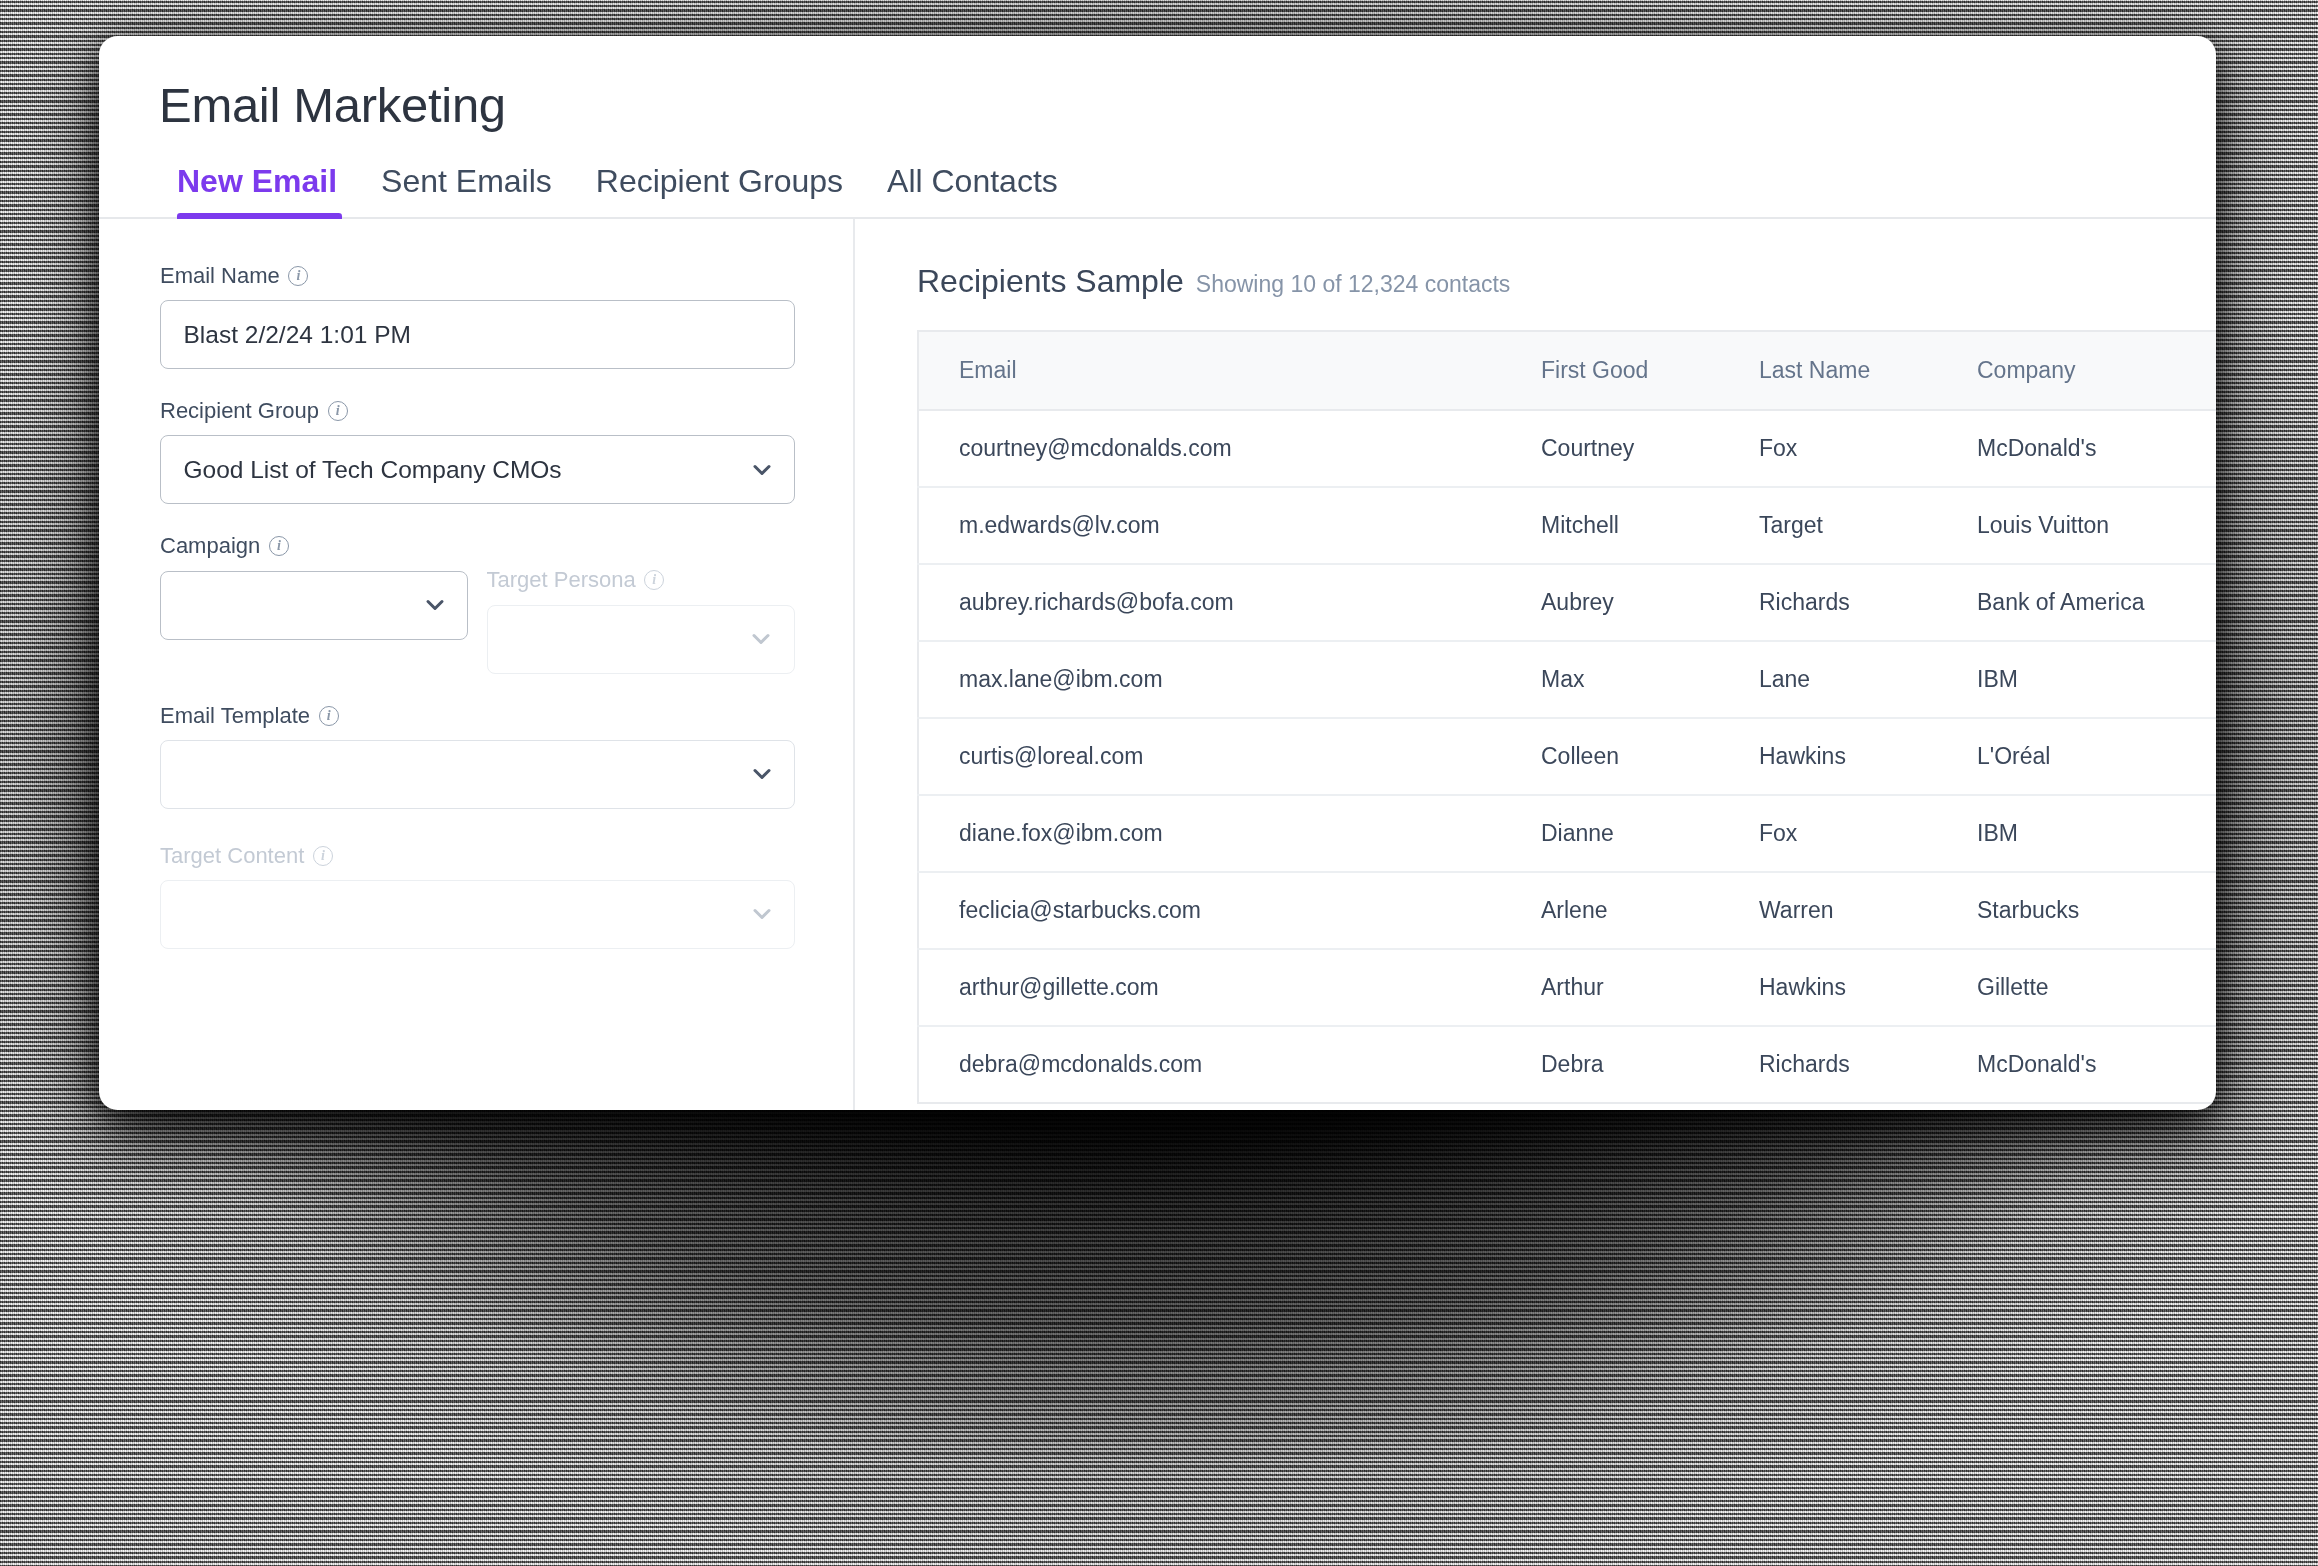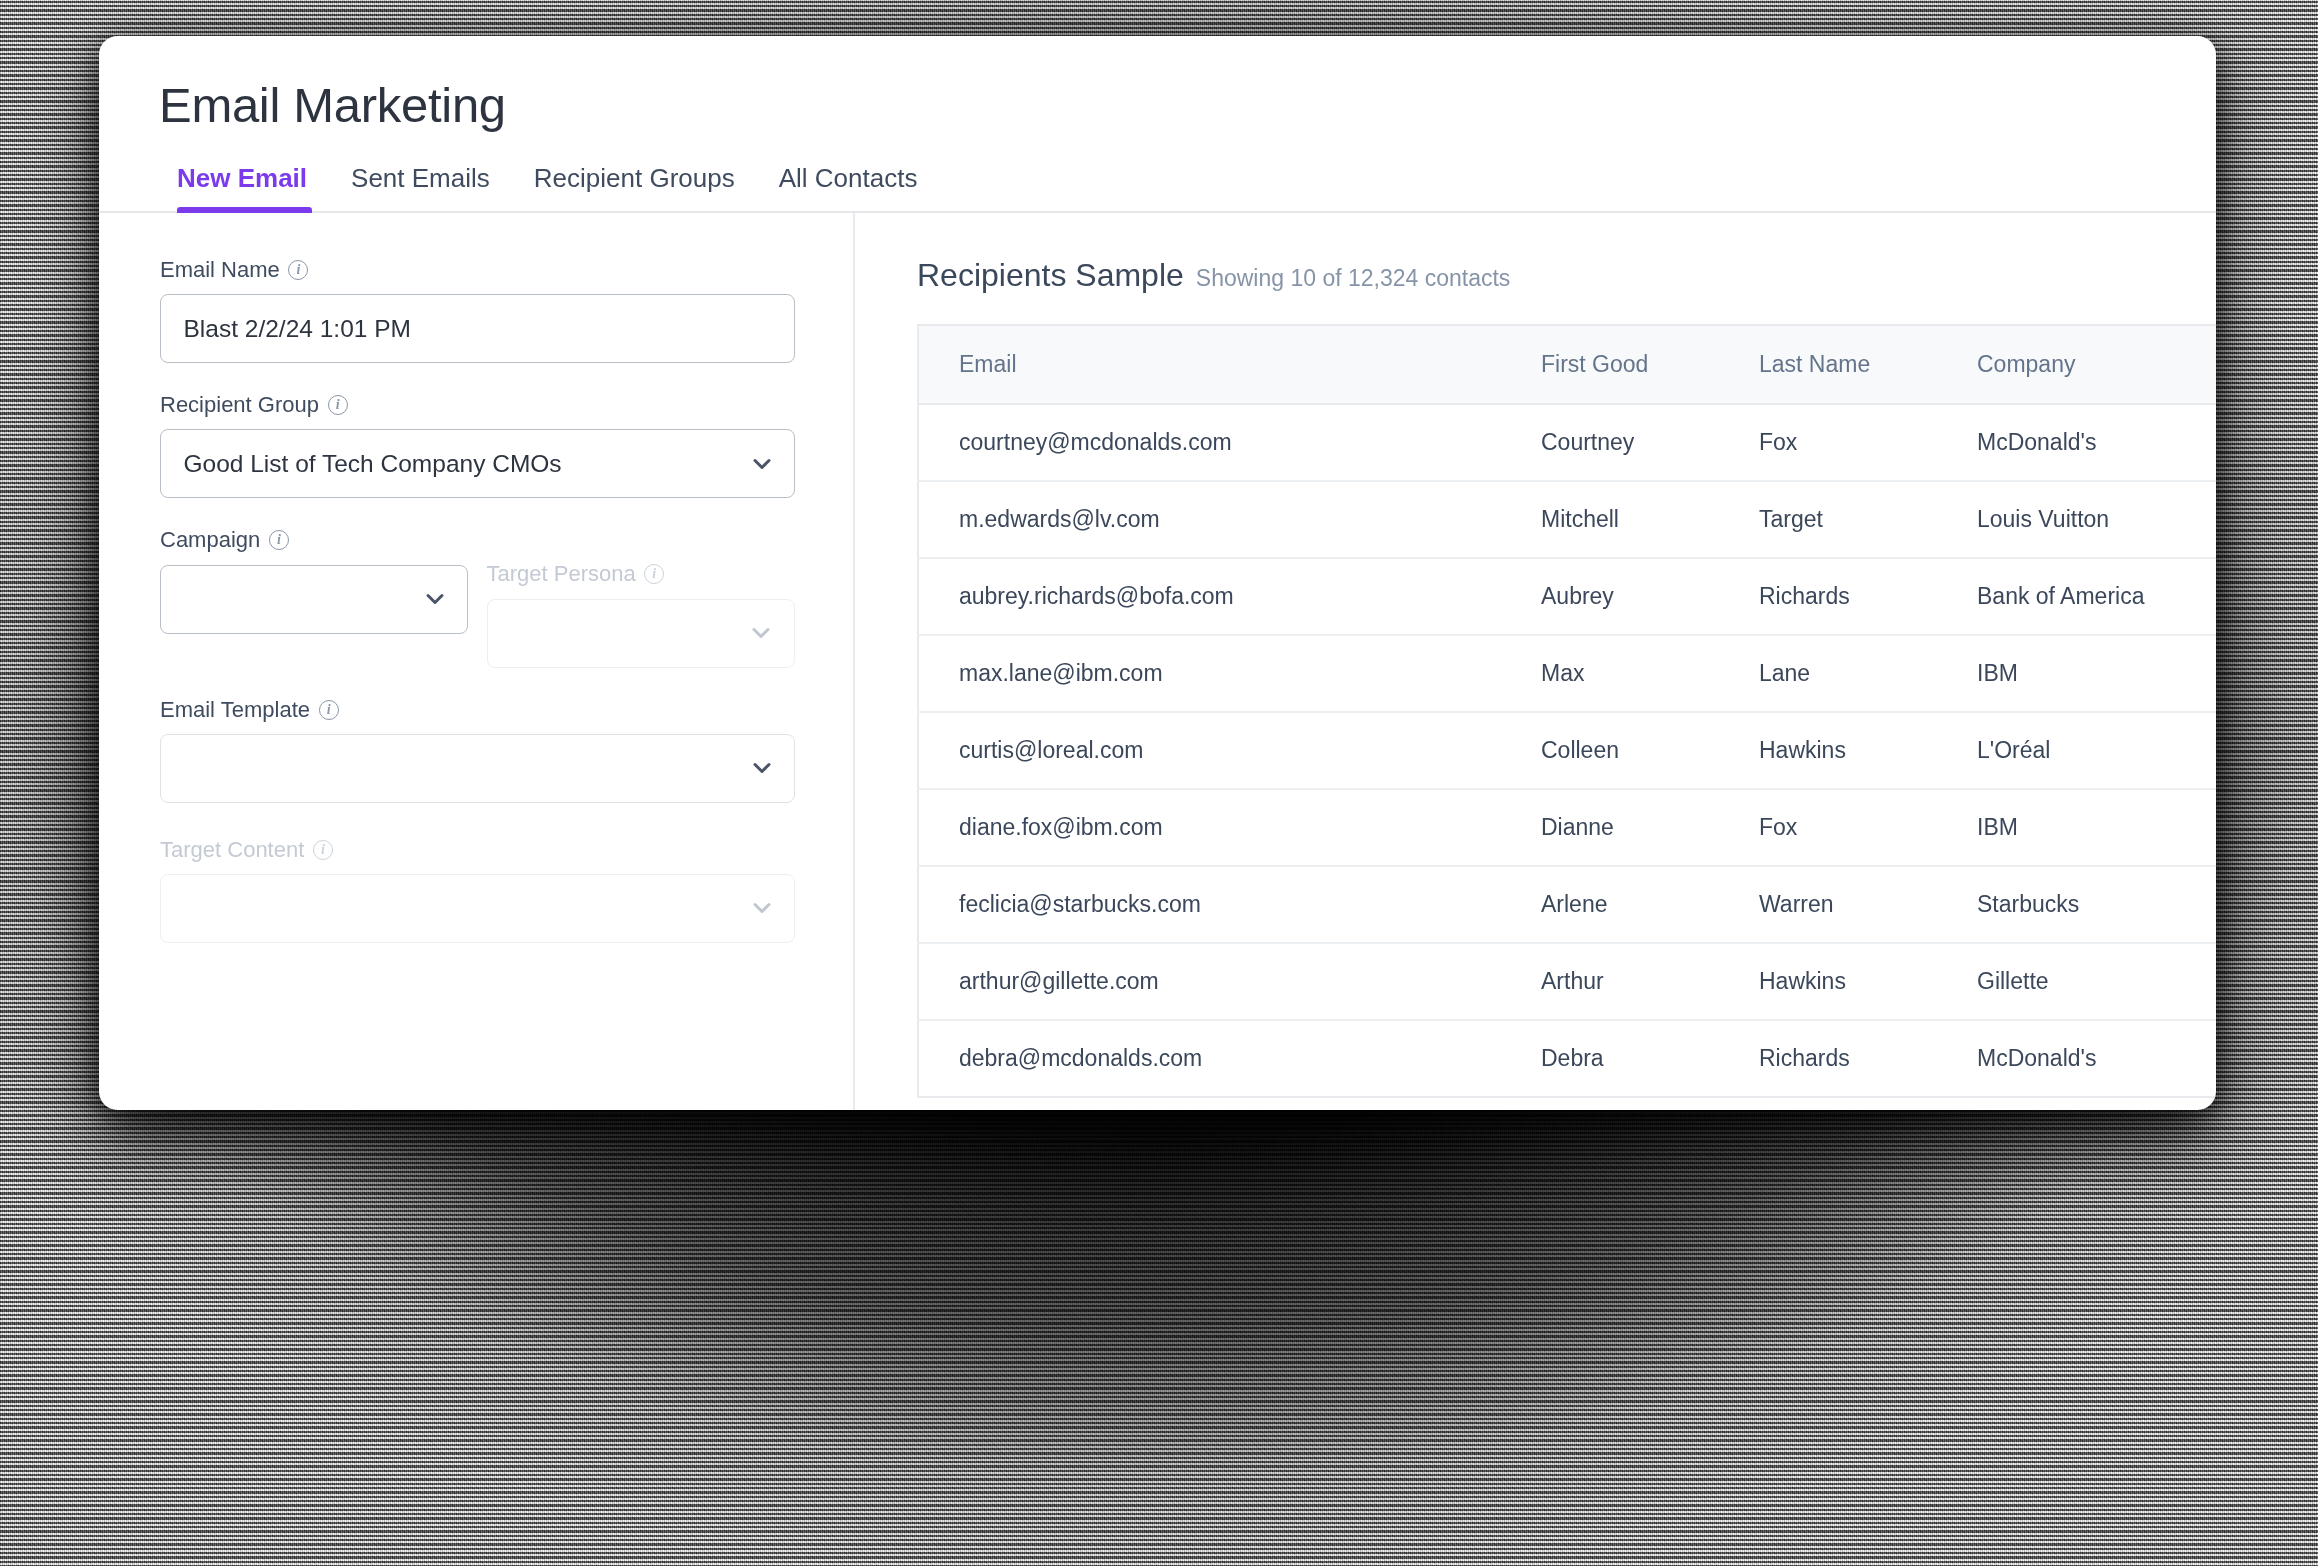--- a/index.html
+++ b/index.html
@@ -56,21 +56,21 @@
 
   .tabbar {
     display: flex;
     align-items: flex-end;
     gap: 0;
     padding: 30px 0 0 61px;
     border-bottom: 2px solid #e6e8eb;
   }
   .tab {
     position: relative;
-    font-size: 26px;
+    font-size: 32px;
     color: #3f4c5f;
     padding: 0 22px 17px 22px;
     cursor: pointer;
     white-space: nowrap;
   }
   .tab:first-child { padding-left: 17px; }
   .tab.active {
     color: #7c3aed;
     font-weight: 700;
   }

